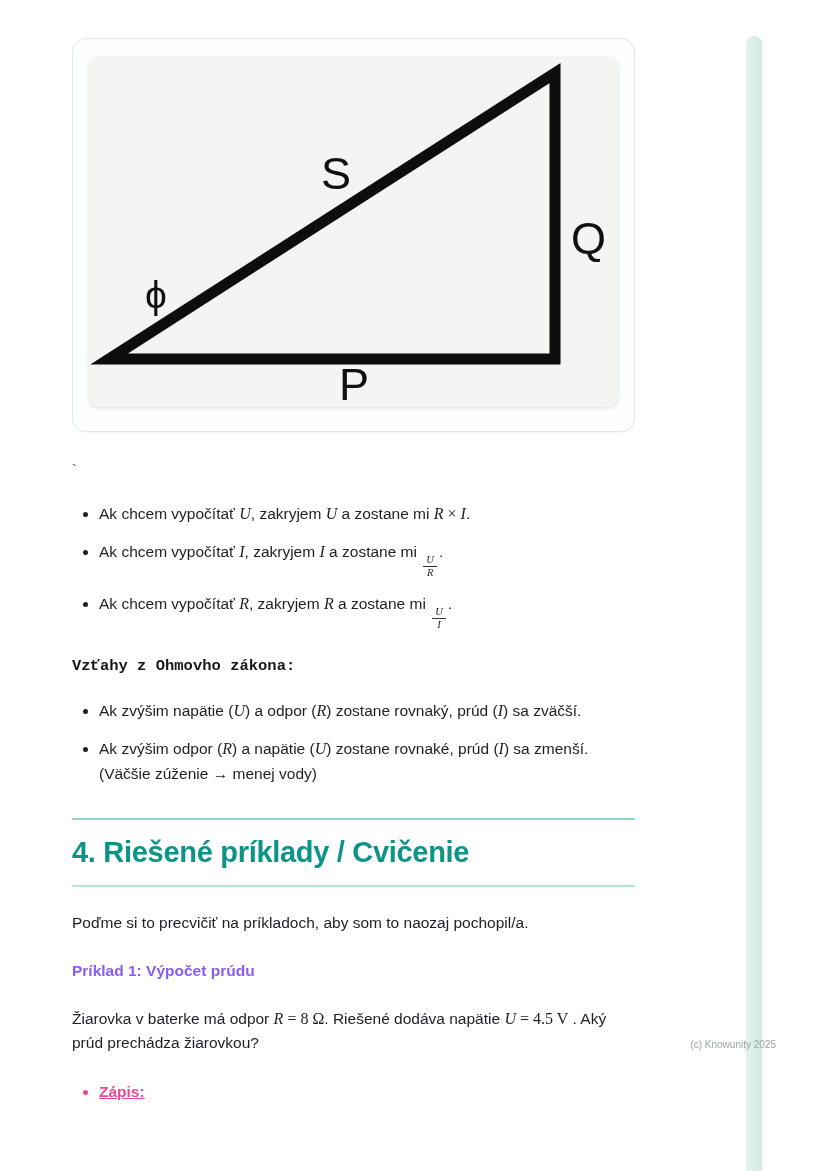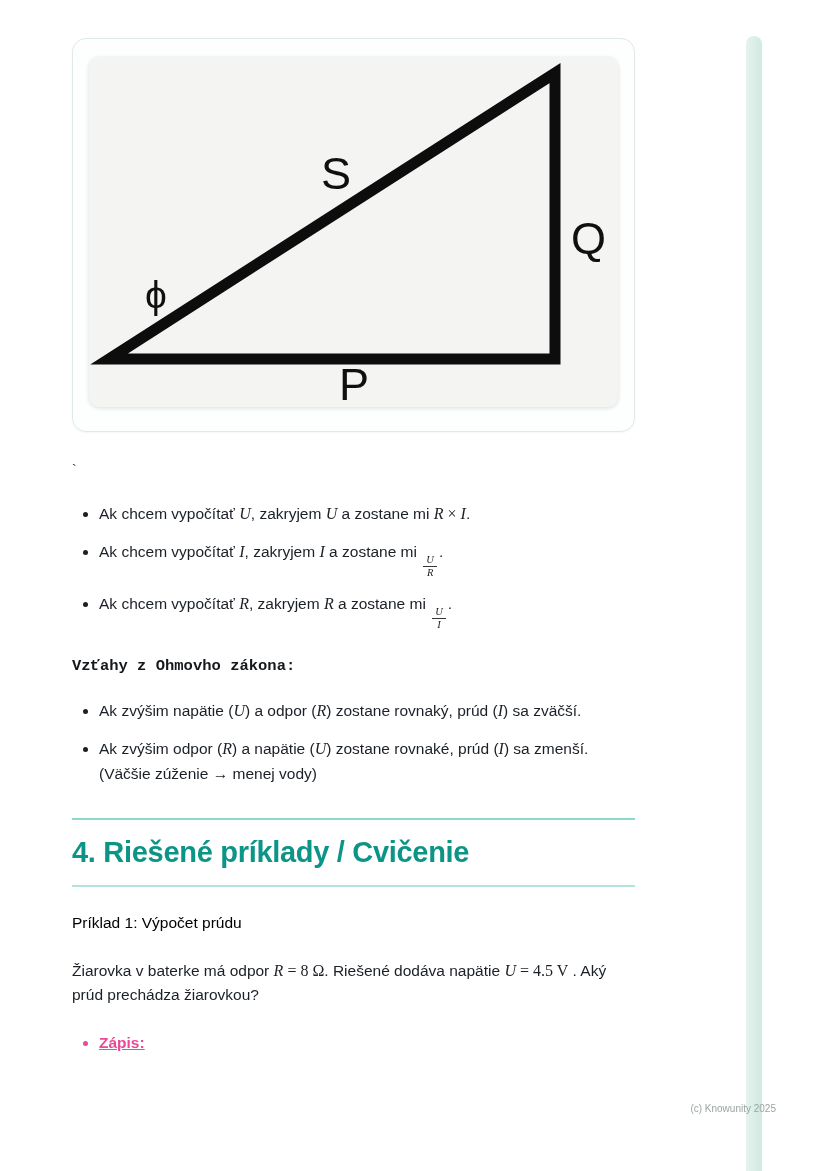--- a/index.html
+++ b/index.html
@@ -40,41 +40,41 @@
 
   .divider { margin:32px 0 0; border:none; border-top:2px solid #8ed7cb; height:0; }
 
   h2.section {
     margin:16px 0 0; font-size:29px; font-weight:800; color:#0c9486;
     letter-spacing:-0.3px;
   }
   .section-underline { margin:16px 0 0; border:none; border-top:2px solid #b2e4dc; height:0; }
 
   p { margin:24px 0 0; font-size:15.5px; line-height:1.55; color:#1b2026; }
-  .bold { font-weight:400; color:#000000; }
+  .bold { font-weight:700; color:#8b5cf6; }
   .zapis-list li { font-weight:700; color:#ec4899;text-decoration:underline; }
 
   
   .mv { font-family:"Liberation Serif", serif; font-style:italic; font-size:16px; }
   .mt { font-family:"Liberation Serif", serif; font-size:16px; }
   .frac {
     display:inline-flex; flex-direction:column; align-items:center;
     font-family:"Liberation Serif", serif; font-style:italic;
     font-size:10.5px; line-height:1.15; vertical-align:-6px; margin:0 2px;
   }
   .frac .num { border-bottom:1px solid #333; padding:0 3px; }
 
   
   .strip {
     position:absolute; top:36px; bottom:0; right:66px; width:16px;
     background:linear-gradient(90deg, #e4f3ee 0%, #d2e9e2 100%);
     border-radius:8px 8px 0 0;
   }
   .watermark {
-    position:absolute; top:1103px; right:52px; font-size:10px;
+    position:absolute; top:1039px; right:52px; font-size:10px;
     color:#9aa6a1; z-index:2; white-space:nowrap;
   }
 </style>
 </head>
 <body>
 
 <div class="content">
 
   <div class="card">
     <div class="figure-panel">
@@ -117,20 +117,21 @@
     <li>
       <span>Ak zvýšim odpor (</span><span class="mv">R</span><span>) a napätie (</span><span class="mv">U</span><span>) zostane rovnaké, prúd (</span><span class="mv">I</span><span>) sa zmenší.</span>
       <span class="note">(Väčšie zúženie → menej vody)</span>
     </li>
   </ul>
 
   <hr class="divider">
   <h2 class="section">4. Riešené príklady / Cvičenie</h2>
   <hr class="section-underline">
 
+  <p>Poďme si to precvičiť na príkladoch, aby som to naozaj pochopil/a.</p>
 
   <p class="bold">Príklad 1: Výpočet prúdu</p>
 
   <p>
     <span>Žiarovka v baterke má odpor </span><span class="mv">R</span><span class="mt"> = 8 Ω</span><span>. Riešené dodáva napätie </span><span class="mv">U</span><span class="mt"> = 4.5 V</span><span> . Aký prúd prechádza žiarovkou?</span>
   </p>
 
   <ul class="zapis-list">
     <li>
       <span>Zápis:</span>

